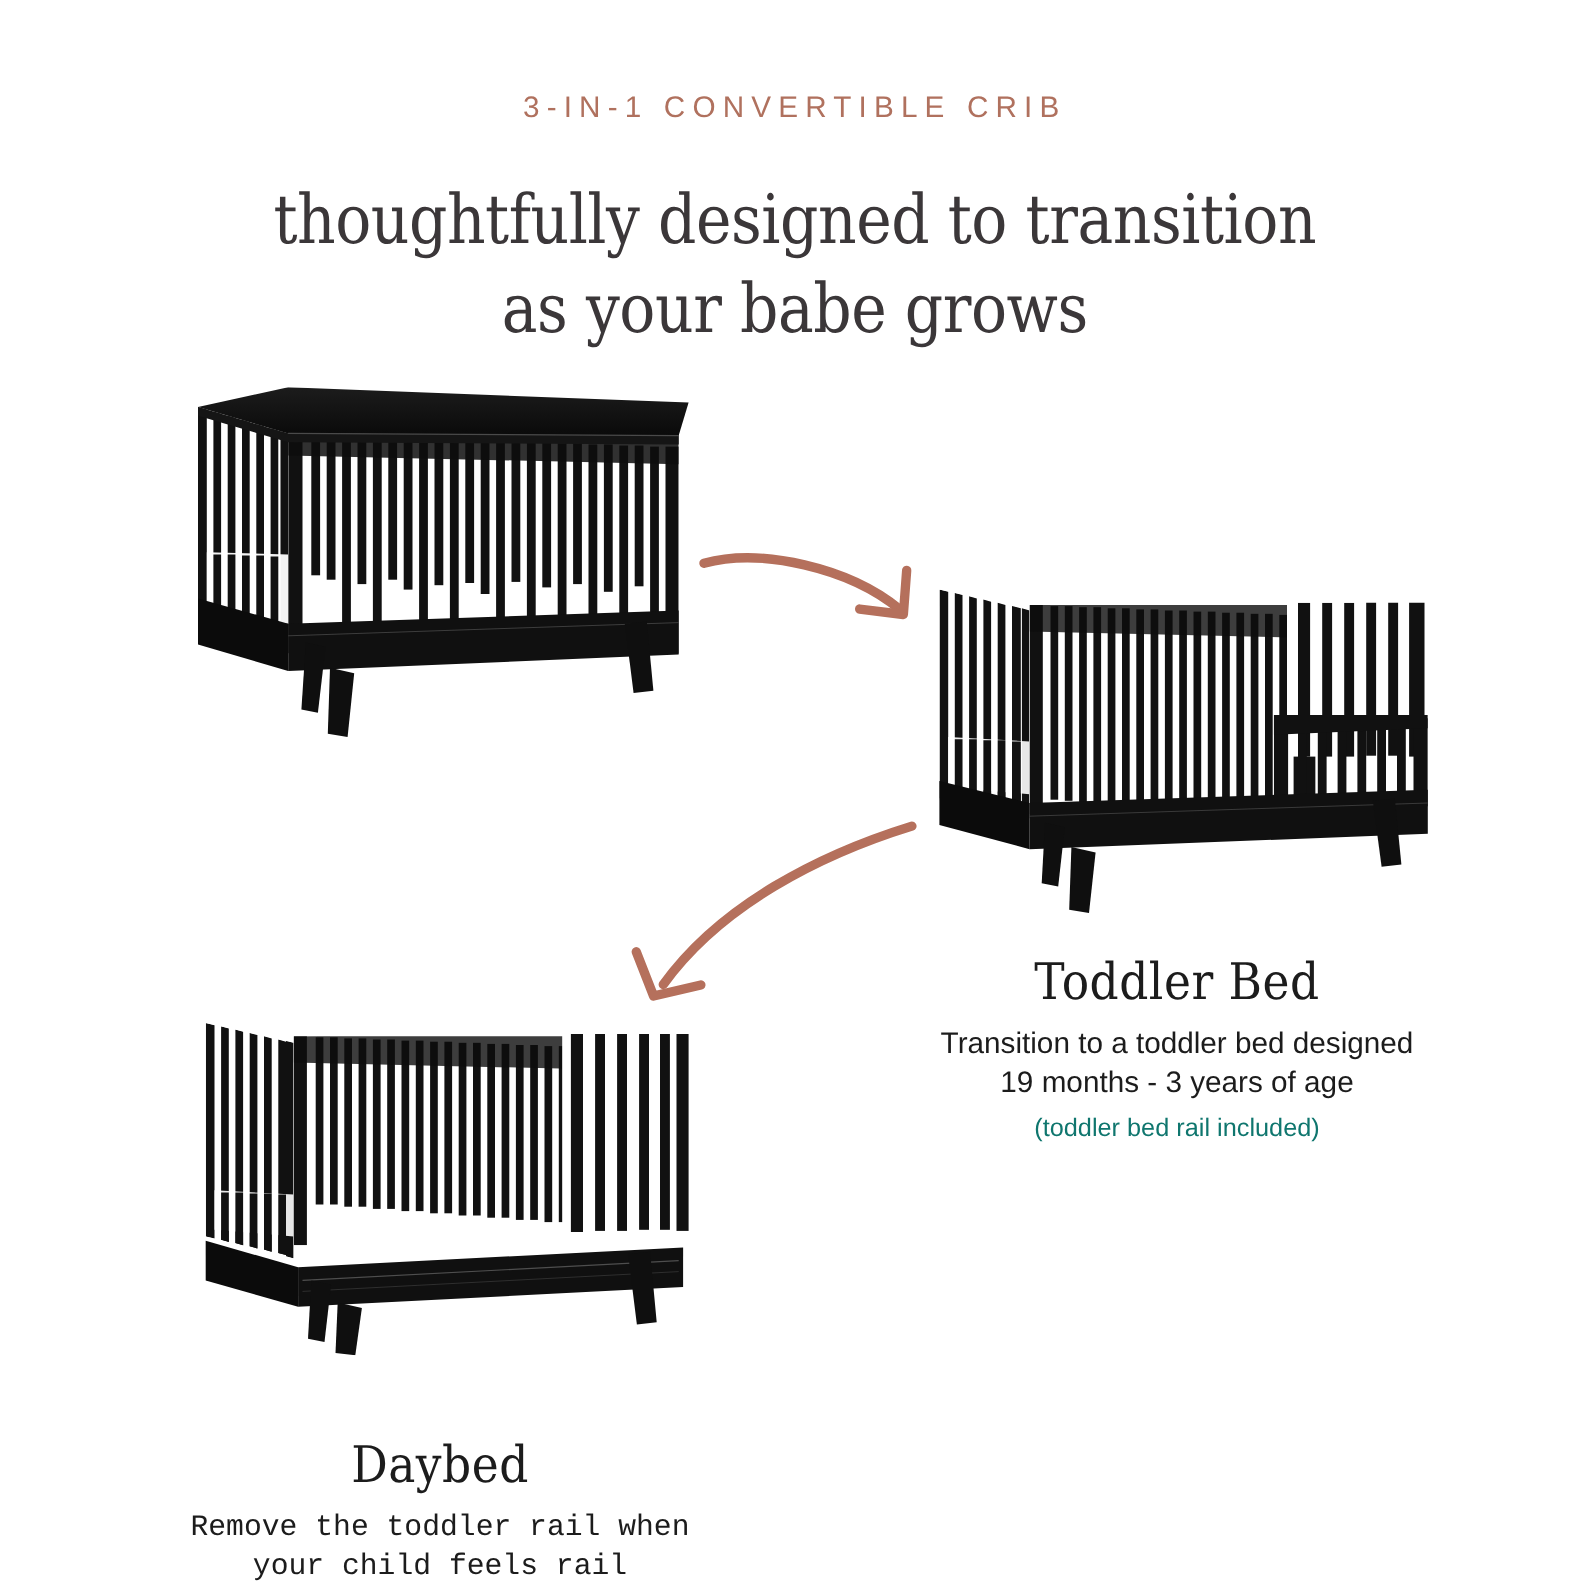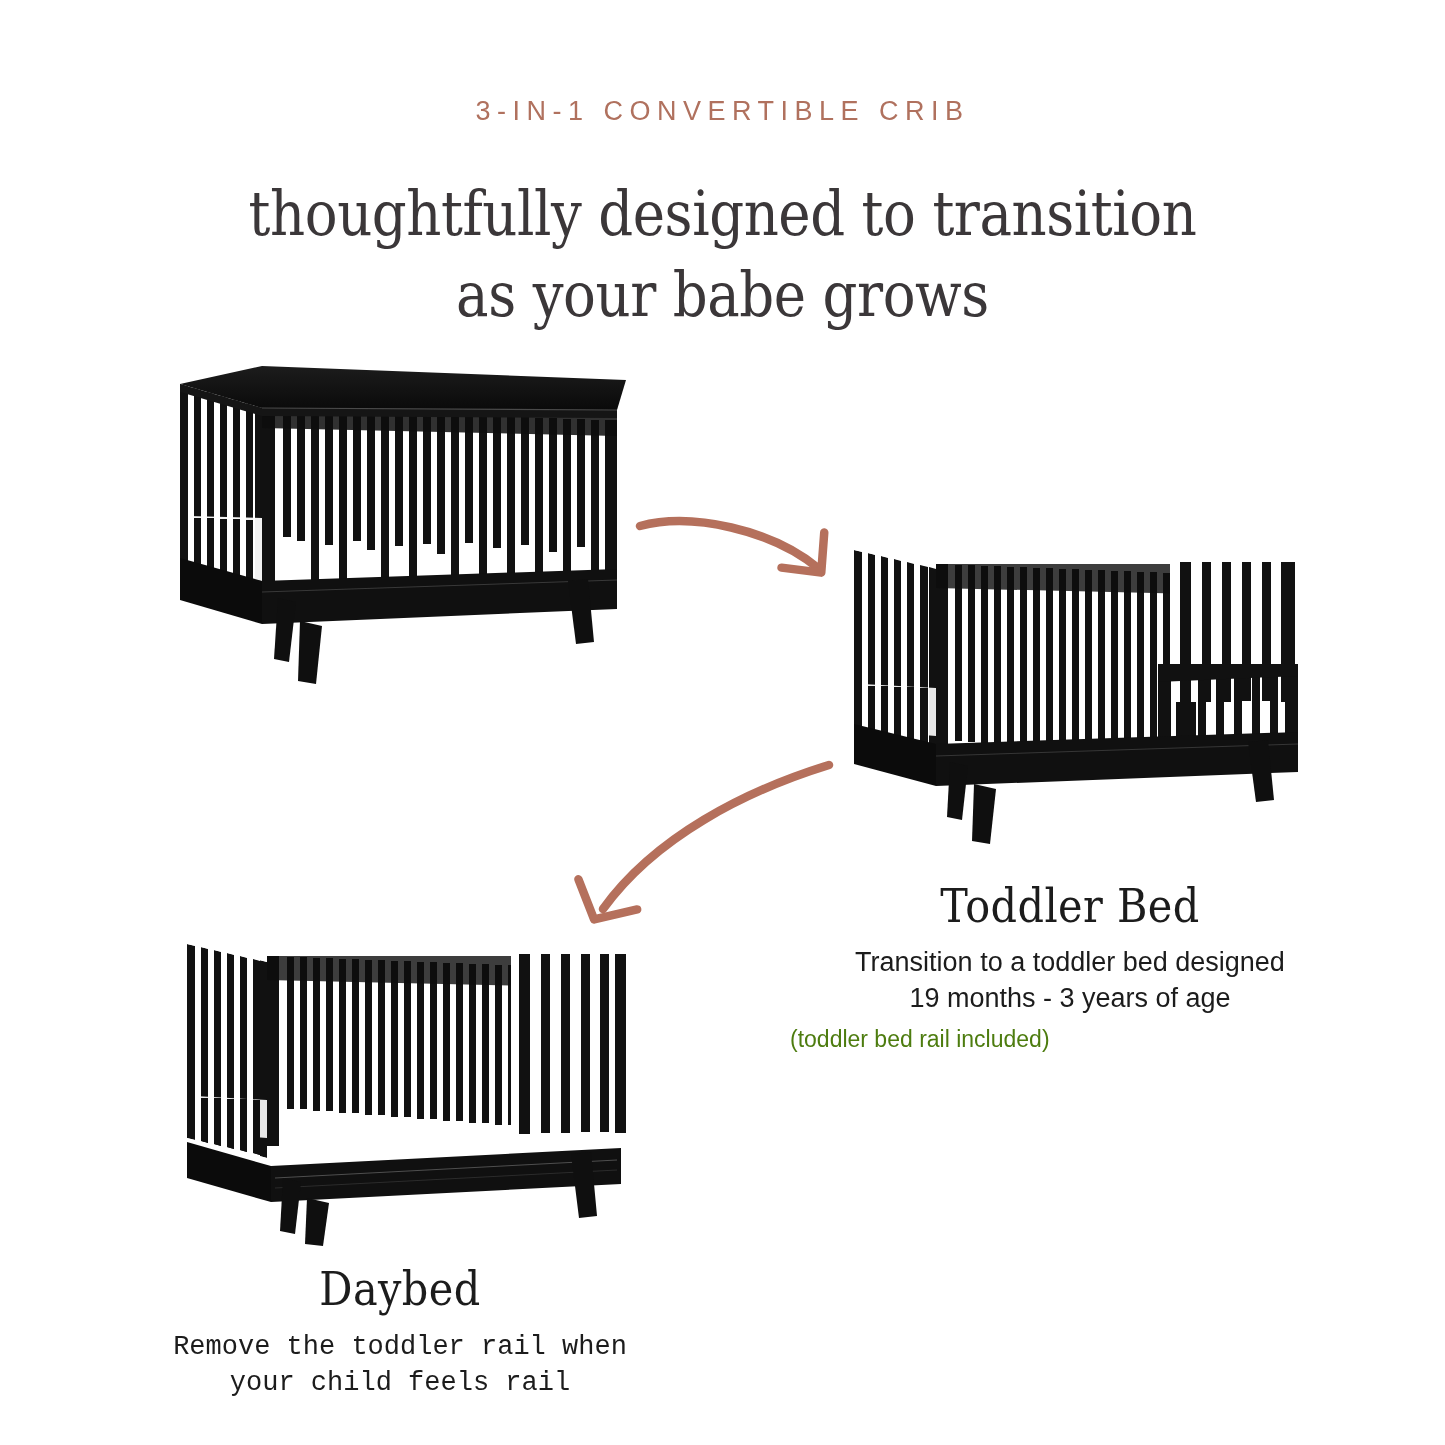--- a/index.html
+++ b/index.html
@@ -10,21 +10,20 @@
     background: #ffffff;
     font-family: "Liberation Sans", sans-serif;
     overflow: hidden;
   }
 
   #page {
     position: relative;
     width: 1445px;
     height: 1019px;
     background: #ffffff;
-    margin-top: 14px;
   }
 
   
   .eyebrow {
     position: absolute;
     top: 82px;
     left: 0;
     width: 1445px;
     text-align: center;
     font-family: "Liberation Sans", sans-serif;
@@ -65,39 +64,39 @@
     position: absolute;
     text-align: center;
     font-family: "Liberation Sans", sans-serif;
     font-weight: 400;
     font-size: 27px;
     line-height: 1.33;
     color: #1c1c1c;
   }
   .sec-note {
     position: absolute;
-    text-align: left;
+    text-align: center;
     font-family: "Liberation Sans", sans-serif;
     font-weight: 400;
     font-size: 23px;
     line-height: 1.3;
-    color: #4d7c0f;
+    color: #0f766e;
   }
 
   
   #crib-caption      { left: 140px;  top: 690px;  width: 520px; }
   #crib-caption .sec-title { position: static; display:block; }
   #crib-caption .sec-body  { position: static; display:block; margin-top: 14px; }
 
   #toddler-caption   { left: 790px;  top: 865px;  width: 560px; }
   #toddler-caption .sec-title { position: static; display:block; }
   #toddler-caption .sec-body  { position: static; display:block; margin-top: 12px; }
   #toddler-caption .sec-note  { position: static; display:block; margin-top: 8px; }
 
-  #daybed-caption    { left: 145px;  top: 1248px; width: 510px; }
+  #daybed-caption    { left: 145px;  top: 1304px; width: 510px; }
   #daybed-caption .sec-title { position: static; display:block; }
   #daybed-caption .sec-body  { position: static; display:block; margin-top: 14px; font-family: Liberation Mono, monospace; }
 
   .caption-block { position: absolute; }
 
   
   .illo { position: absolute; }
   #illo-crib    { left: 170px; top: 352px; width: 460px; height: 320px; }
   #illo-toddler { left: 840px; top: 522px; width: 470px; height: 310px; }
   #illo-daybed  { left: 175px; top: 912px; width: 455px; height: 320px; }

